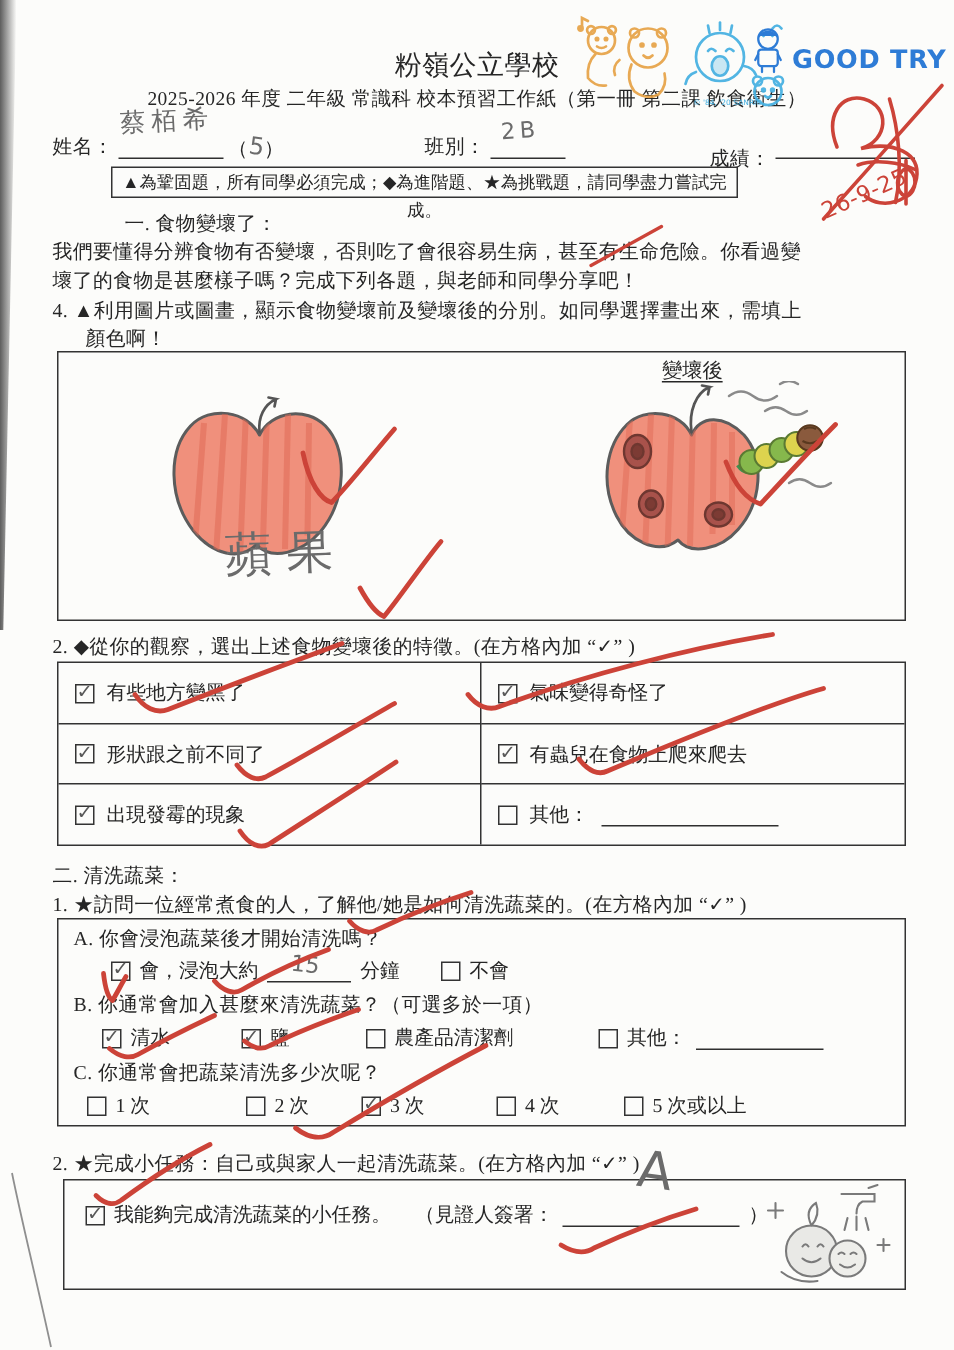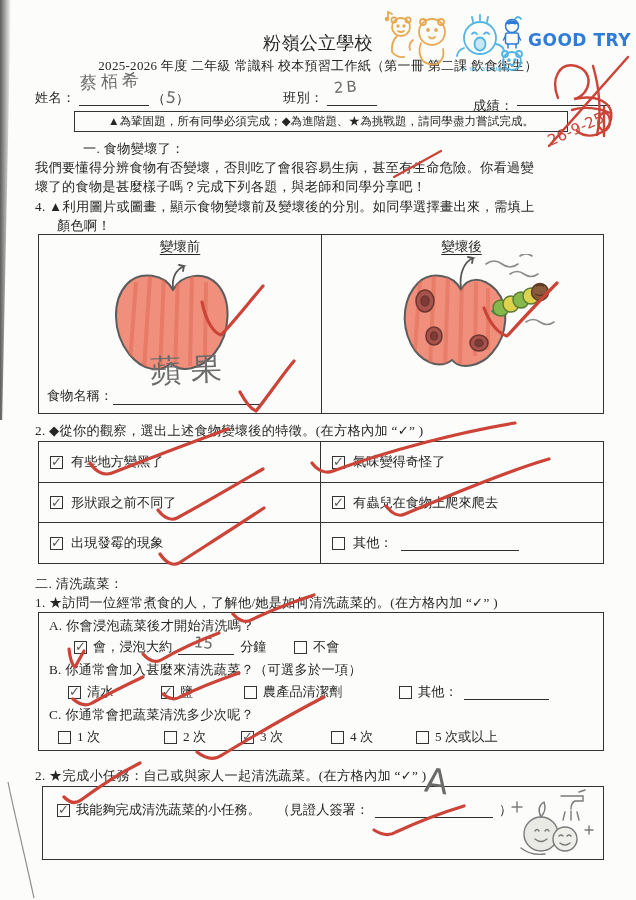--- a/index.html
+++ b/index.html
@@ -97,37 +97,31 @@
   <span class="blank" style="position:absolute;left:79px;top:91px;width:70px;"></span>
   <div class="t pencil" style="left:80px;top:72px;font-size:17px;transform:rotate(-3deg);letter-spacing:4px;">蔡栢希</div>
   <div class="t" style="left:152px;top:88px;"><span>（</span><span class="pencil" style="font-size:16px;display:inline-block;transform:rotate(8deg);">5</span><span>）</span></div>
   <div class="t" style="left:283px;top:88px;">班別：</div>
   <span class="blank" style="position:absolute;left:327px;top:91px;width:50px;"></span>
   <div class="t pencil" style="left:334px;top:78px;font-size:15px;transform:rotate(-4deg);letter-spacing:3px;">2B</div>
   <div class="t" style="left:473px;top:96px;">成績：</div>
   <span class="blank" style="position:absolute;left:517px;top:91px;width:93px;"></span>
   <div class="t" style="left:546px;top:120px;font-size:15px;color:#cc4338;transform:rotate(-24deg);font-family:'DejaVu Sans',sans-serif;">26-9-25</div>
 
-  <div class="box" style="left:74px;top:111px;width:494px;height:21px;border-width:1px;">
+  <div class="box" style="left:74px;top:111px;width:418px;height:21px;border-width:1px;">
     <div style="text-align:center;font-size:11.6px;line-height:19px;letter-spacing:0;">▲為鞏固題，所有同學必須完成；◆為進階題、★為挑戰題，請同學盡力嘗試完成。</div>
   </div>
 
   <div class="t" style="left:35px;top:139px;margin-left:48px;">一. 食物變壞了：</div>
   <div class="t" style="left:35px;top:158px;">我們要懂得分辨食物有否變壞，否則吃了會很容易生病，甚至有生命危險。你看過變</div>
   <div class="t" style="left:35px;top:177px;">壞了的食物是甚麼樣子嗎？完成下列各題，與老師和同學分享吧！</div>
   <div class="t" style="left:35px;top:197px;">4. ▲利用圖片或圖畫，顯示食物變壞前及變壞後的分別。如同學選擇畫出來，需填上</div>
   <div class="t" style="left:57px;top:216px;">顏色啊！</div>
 
   <div class="box" style="left:38px;top:234px;width:566px;height:180px;">
-    <div style="position:absolute;left:0;top:0;width:283px;height:100%;border-right:1.4px solid #333;box-sizing:border-box;">
-      <div class="hdr-underline" style="position:absolute;left:0;width:100%;top:3px;text-align:center;font-size:13.5px;">變壞前</div>
-      <div style="position:absolute;left:8px;top:152px;font-size:13.2px;">
-        <span>食物名稱：</span><span class="blank" style="width:150px;"></span>
-      </div>
-    </div>
     <div style="position:absolute;right:0;top:0;width:283px;height:100%;">
       <div class="hdr-underline" style="position:absolute;left:0;width:100%;top:3px;text-align:center;font-size:13.5px;">變壞後</div>
     </div>
   </div>
 
   <svg class="stamp" style="left:98px;top:262px;" width="150" height="122" viewBox="0 0 150 122">
     <defs>
         <clipPath id="ap1">
           <path d="M75,28 C67,12 42,8 29,22 C14,38 14,70 31,92 C44,108 62,112 73,101 C83,112 103,107 116,92 C133,71 134,38 119,22 C106,9 83,12 75,28 Z"></path>
         </clipPath>

